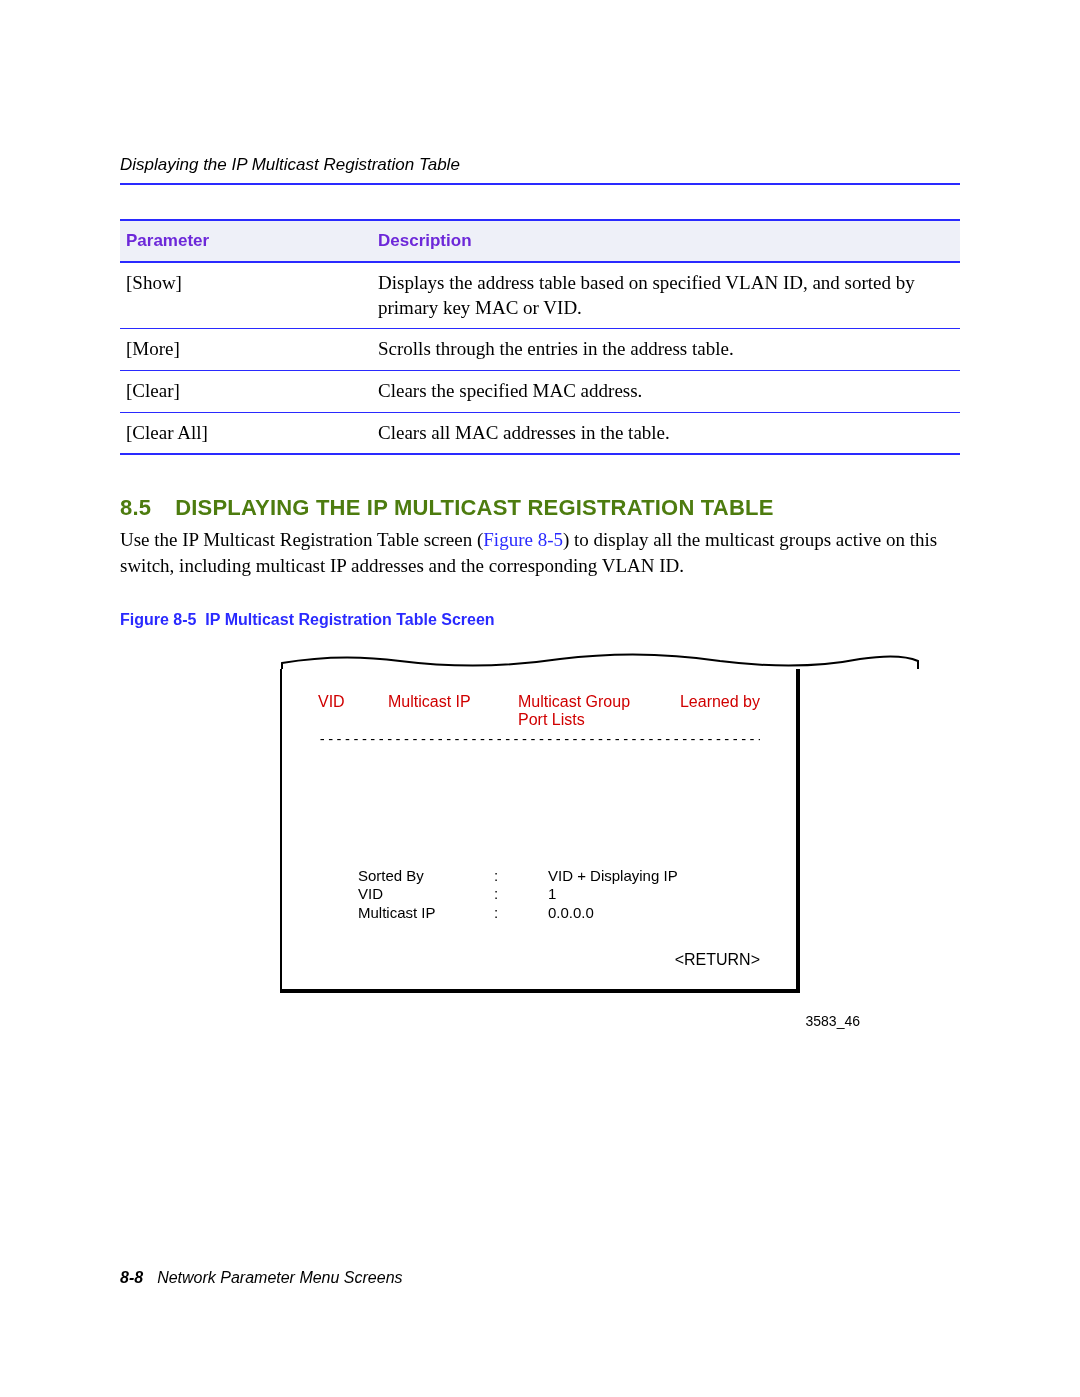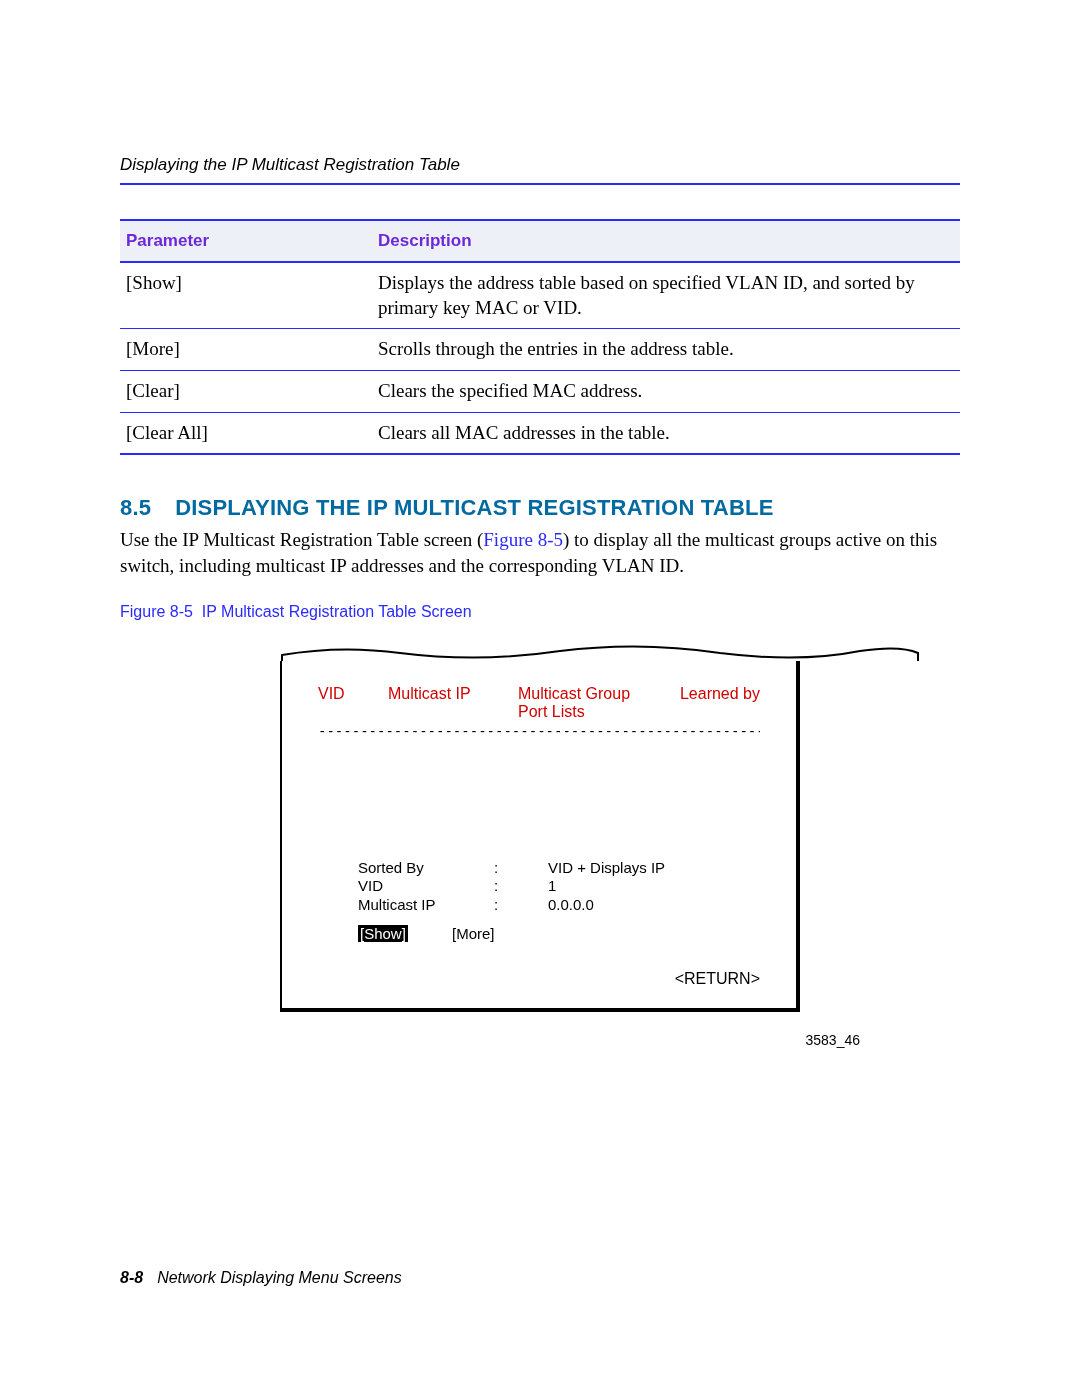--- a/index.html
+++ b/index.html
@@ -52,34 +52,34 @@
     border-bottom: 2px solid #2a2aff;
   }
   .col-param { width: 30%; }
   .col-desc  { width: 70%; }
 
   .section-heading {
     margin-top: 40px;
     font-family: Arial, Helvetica, sans-serif;
     font-weight: bold;
     font-size: 22px;
-    color: #0369a1;
+    color: #4d7c0f;
     letter-spacing: 0.2px;
   }
   .section-heading .num { margin-right: 24px; }
   .body-text {
     font-size: 19px;
     line-height: 1.35;
     margin-top: 6px;
   }
   .body-text .figref { color: #2a2aff; }
   .figure-caption {
-    margin-top: 24px;
-    font-family: Arial, Helvetica, sans-serif;
-    font-weight: normal;
+    margin-top: 32px;
+    font-family: Arial, Helvetica, sans-serif;
+    font-weight: bold;
     font-size: 16px;
     color: #2a2aff;
   }
   .screen-wrap {
     margin: 22px auto 0 auto;
     width: 520px;
     position: relative;
   }
   .screen-torn-top {
     position: relative;
@@ -217,39 +217,35 @@
           <div class="c2">Multicast IP</div>
           <div class="c3">Multicast Group Port Lists</div>
           <div class="c4">Learned by</div>
         </div>
         <div class="dashed-sep">-------------------------------------------------------------------------------------------------------</div>
         <div class="mid-gap"></div>
         <div class="kv">
           <div class="row">
               <span class="k">Sorted By</span>
               <span class="colon">:</span>
-              <span>VID + Displays IP</span>
+              <span>VID + Displaying IP</span>
             </div>
           <div class="row">
               <span class="k">VID</span>
               <span class="colon">:</span>
               <span>1</span>
             </div>
           <div class="row">
               <span class="k">Multicast IP</span>
               <span class="colon">:</span>
               <span>0.0.0.0</span>
             </div>
         </div>
-        <div class="btn-row">
-          <span class="btn-show">[Show]</span>
-          <span class="btn-more">[More]</span>
-        </div>
         <div class="return-row">&lt;RETURN&gt;</div>
       </div>
     </div>
   </div>
   <div class="imgnum">3583_46</div>
 </div>
 
 <div class="footer">
-  <span class="pgnum">8-8</span><span>Network Displaying Menu Screens</span>
+  <span class="pgnum">8-8</span><span>Network Parameter Menu Screens</span>
 </div>
 
 </body></html>

